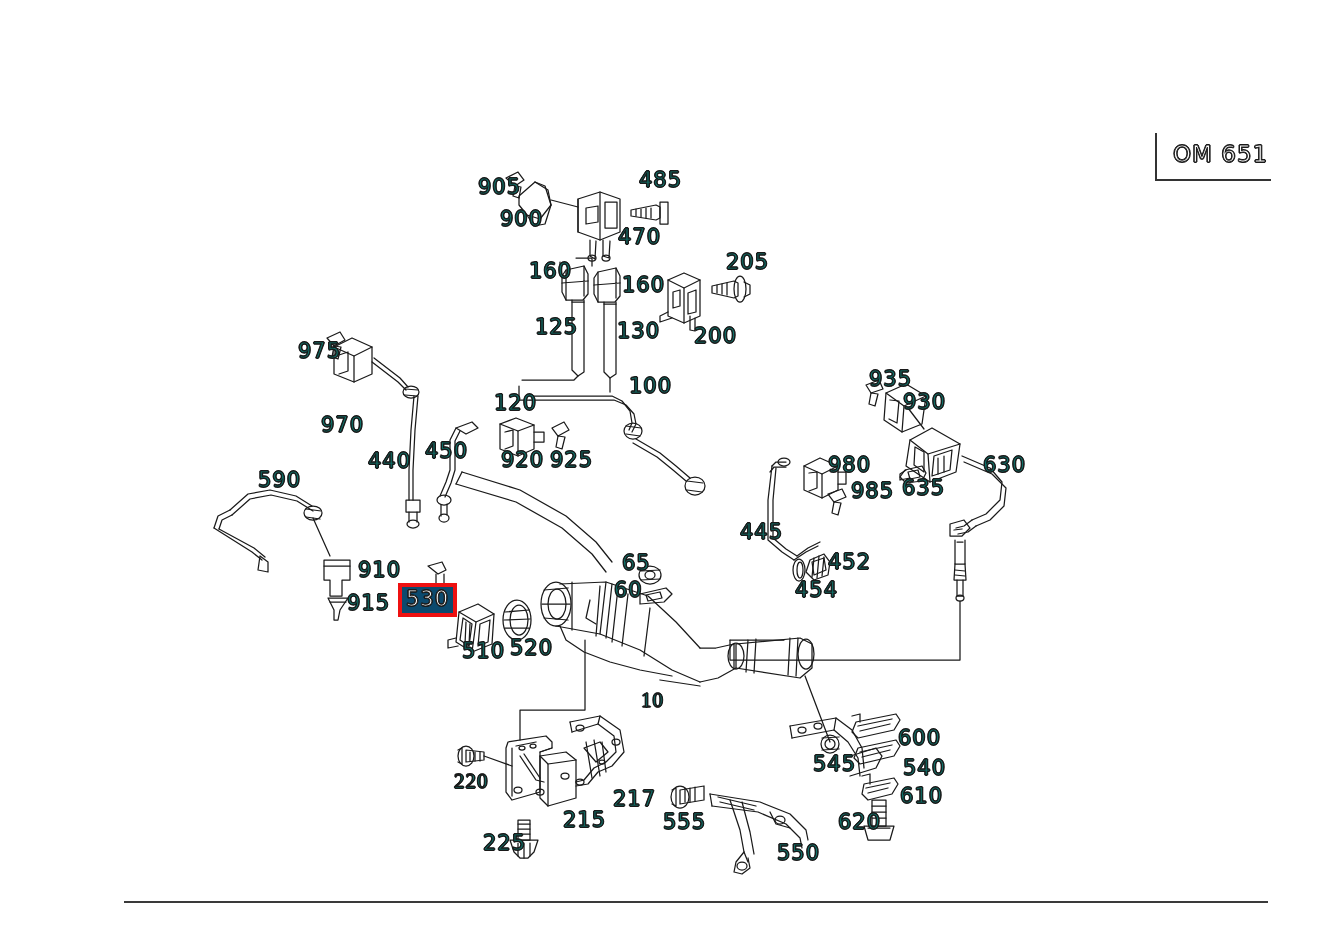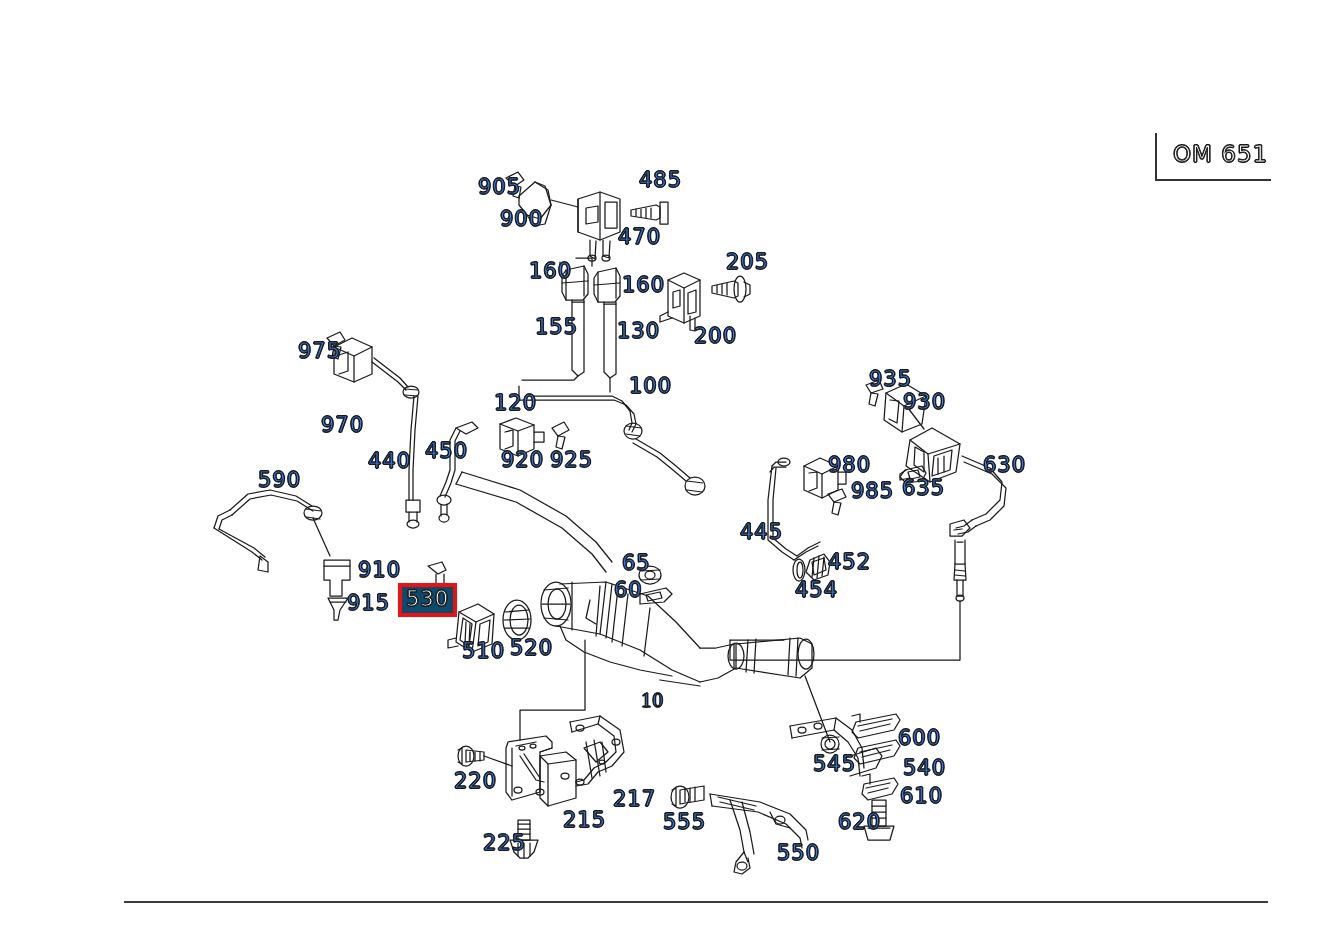--- a/index.html
+++ b/index.html
@@ -25,21 +25,21 @@
     width: 1326px;
     height: 937px;
   }
   
   .callout {
     position: absolute;
     font-family: "DejaVu Sans", sans-serif;
     font-size: 21px;
     line-height: 21px;
     letter-spacing: 1px;
-    color: #3b82f6;
+    color: #0f766e;
     -webkit-text-stroke: 1px #1a1a1a;
     text-shadow:
       -1px 0 #1a1a1a, 1px 0 #1a1a1a,
       0 -1px #1a1a1a, 0 1px #1a1a1a;
     white-space: nowrap;
     user-select: none;
   }
   .callout.highlighted {
     color: #ffffff;
     background: #0c4a6e;
@@ -484,21 +484,21 @@
 
   <div id="callout-layer">
       <div class="callout" style="left: 478px; top: 177px;">905</div>
       <div class="callout" style="left: 500px; top: 209px;">900</div>
       <div class="callout" style="left: 639px; top: 170px;">485</div>
       <div class="callout" style="left: 618px; top: 227px;">470</div>
       <div class="callout" style="left: 529px; top: 261px;">160</div>
       <div class="callout" style="left: 622px; top: 275px;">160</div>
       <div class="callout" style="left: 726px; top: 252px;">205</div>
       <div class="callout" style="left: 694px; top: 326px;">200</div>
-      <div class="callout" style="left: 535px; top: 317px;">155</div>
+      <div class="callout" style="left: 535px; top: 317px;">125</div>
       <div class="callout" style="left: 617px; top: 321px;">130</div>
       <div class="callout" style="left: 298px; top: 341px;">975</div>
       <div class="callout" style="left: 321px; top: 371px; margin-top: 44px;">970</div>
       <div class="callout" style="left: 629px; top: 376px;">100</div>
       <div class="callout" style="left: 494px; top: 393px;">120</div>
       <div class="callout" style="left: 869px; top: 369px;">935</div>
       <div class="callout" style="left: 903px; top: 392px;">930</div>
       <div class="callout" style="left: 368px; top: 451px;">440</div>
       <div class="callout" style="left: 425px; top: 441px;">450</div>
       <div class="callout" style="left: 501px; top: 450px;">920</div>
@@ -517,21 +517,21 @@
       <div class="callout" style="left: 347px; top: 593px;">915</div>
       <div class="callout highlighted" style="left: 398px; top: 583px; border-color: rgb(238, 17, 17);">530</div>
       <div class="callout" style="left: 462px; top: 641px;">510</div>
       <div class="callout" style="left: 510px; top: 638px;">520</div>
       <div class="callout" style="left: 641px; top: 690px; font-family: Liberation Serif, serif;">10</div>
       <div class="callout" style="left: 898px; top: 728px;">600</div>
       <div class="callout" style="left: 813px; top: 754px;">545</div>
       <div class="callout" style="left: 903px; top: 758px;">540</div>
       <div class="callout" style="left: 900px; top: 786px;">610</div>
       <div class="callout" style="left: 838px; top: 812px;">620</div>
-      <div class="callout" style="left: 454px; top: 771px;">220</div>
+      <div class="callout" style="left: 454px; top: 771px; font-family: Liberation Serif, serif;">220</div>
       <div class="callout" style="left: 563px; top: 810px;">215</div>
       <div class="callout" style="left: 613px; top: 789px;">217</div>
       <div class="callout" style="left: 663px; top: 812px;">555</div>
       <div class="callout" style="left: 483px; top: 833px;">225</div>
       <div class="callout" style="left: 777px; top: 843px;">550</div>
     </div>
 
   <div id="footer-rule"></div>
 
 </div>

